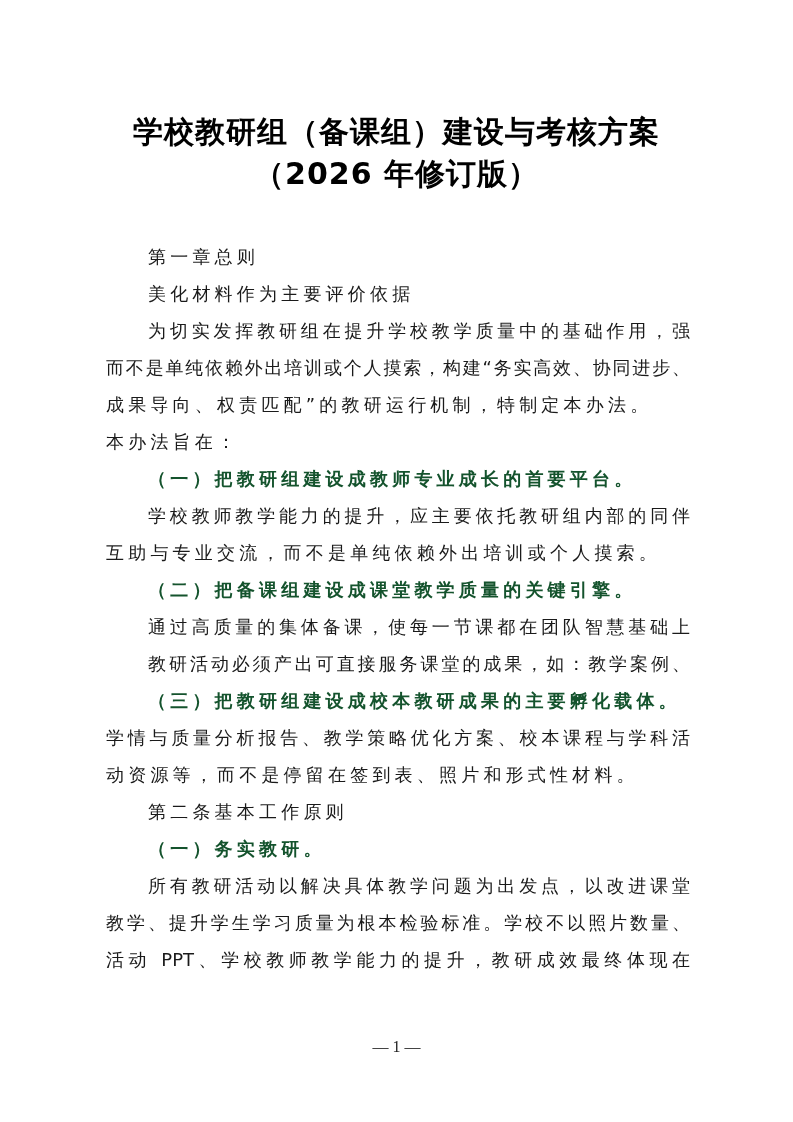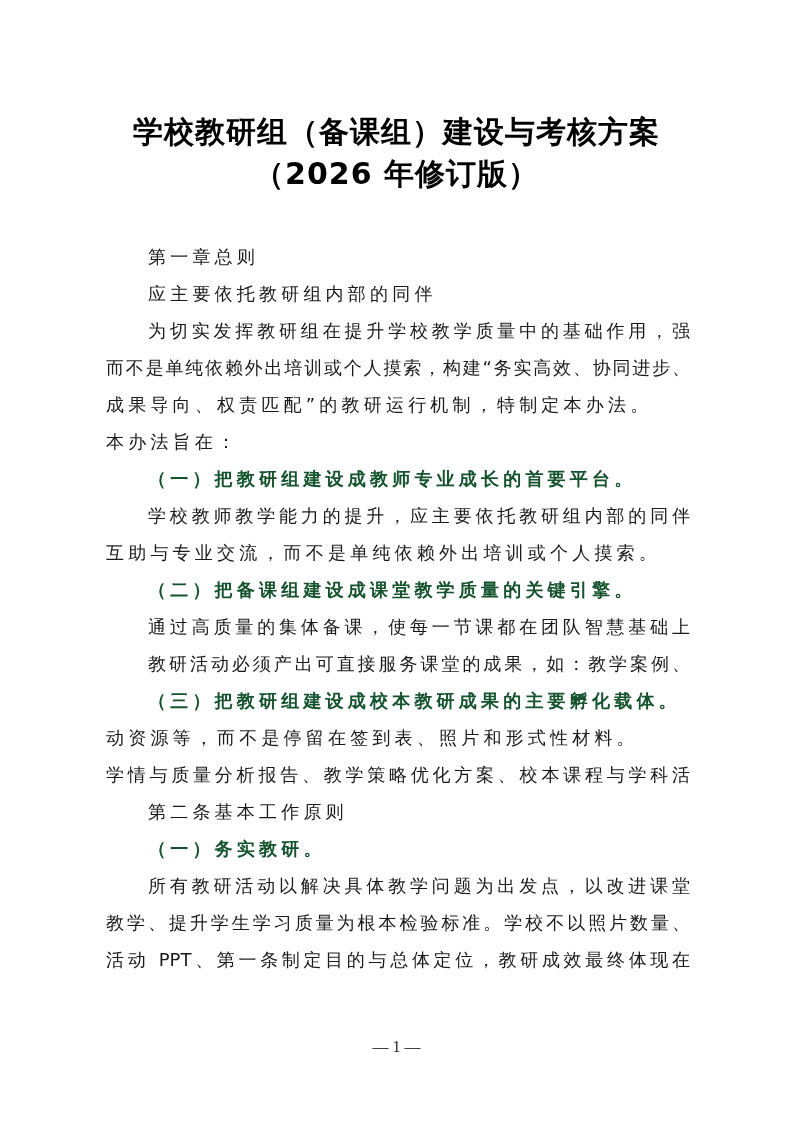--- a/index.html
+++ b/index.html
@@ -75,35 +75,35 @@
   </style>
 </head>
 <body>
 
 <div class="page">
   <div class="title t1">学校教研组（备课组）建设与考核方案</div>
   <div class="title t2">（2026 年修订版）</div>
 
   <div class="body" id="doc-body">
       <div class="line indent">第一章总则</div>
-      <div class="line indent">应主要依托教研组内部的同伴</div>
+      <div class="line indent">美化材料作为主要评价依据</div>
       <div class="line indent justify">为切实发挥教研组在提升学校教学质量中的基础作用，强</div>
       <div class="line justify">而不是单纯依赖外出培训或个人摸索，构建“务实高效、协同进步、</div>
       <div class="line">成果导向、权责匹配”的教研运行机制，特制定本办法。</div>
       <div class="line">本办法旨在：</div>
       <div class="line indent bold">（一）把教研组建设成教师专业成长的首要平台。</div>
       <div class="line indent justify">学校教师教学能力的提升，应主要依托教研组内部的同伴</div>
       <div class="line">互助与专业交流，而不是单纯依赖外出培训或个人摸索。</div>
       <div class="line indent bold">（二）把备课组建设成课堂教学质量的关键引擎。</div>
       <div class="line indent justify">通过高质量的集体备课，使每一节课都在团队智慧基础上</div>
       <div class="line indent justify">教研活动必须产出可直接服务课堂的成果，如：教学案例、</div>
       <div class="line indent bold">（三）把教研组建设成校本教研成果的主要孵化载体。</div>
+      <div class="line justify">学情与质量分析报告、教学策略优化方案、校本课程与学科活</div>
       <div class="line">动资源等，而不是停留在签到表、照片和形式性材料。</div>
-      <div class="line justify">学情与质量分析报告、教学策略优化方案、校本课程与学科活</div>
       <div class="line indent">第二条基本工作原则</div>
       <div class="line indent bold">（一）务实教研。</div>
       <div class="line indent justify">所有教研活动以解决具体教学问题为出发点，以改进课堂</div>
       <div class="line justify">教学、提升学生学习质量为根本检验标准。学校不以照片数量、</div>
-      <div class="line justify">活动 PPT、第一条制定目的与总体定位，教研成效最终体现在</div>
+      <div class="line justify">活动 PPT、学校教师教学能力的提升，教研成效最终体现在</div>
     </div>
 
   <div class="footer">— 1 —</div>
 </div>
 
 </body></html>

